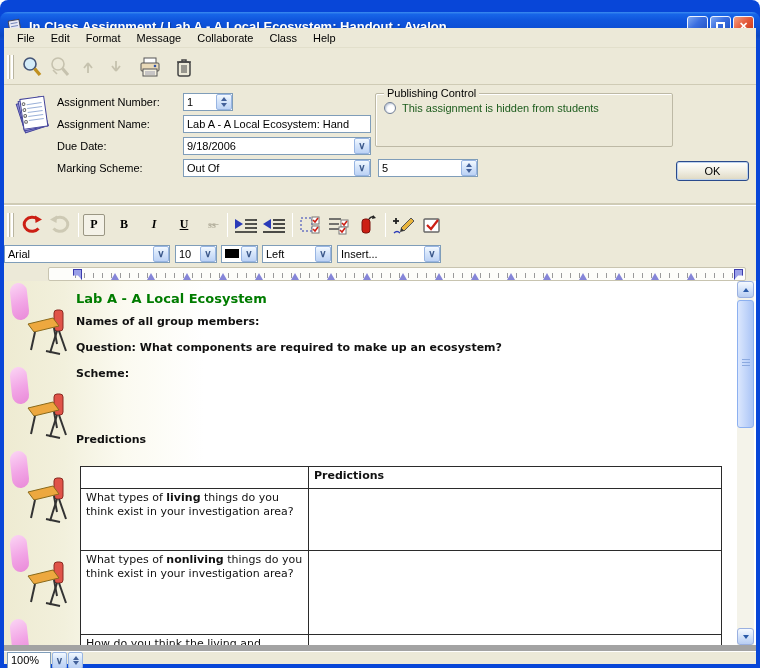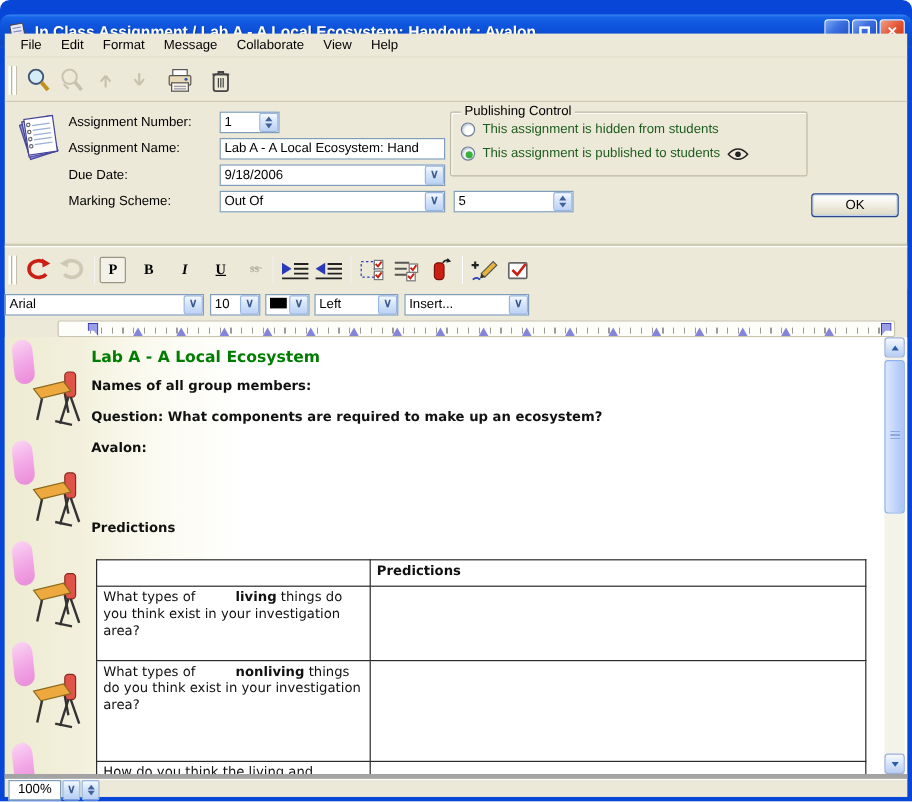--- a/index.html
+++ b/index.html
@@ -105,34 +105,34 @@
     font-weight:bold; font-size:13px; color:#007c00; }
   .doc-line { position:absolute; left:72px; font-family:"DejaVu Sans",sans-serif;
     font-weight:bold; font-size:11px; color:#111; }
 
   table.qtable { position:absolute; left:76px; top:185px; width:642px; border-collapse:collapse;
     font-family:"DejaVu Sans",sans-serif; font-size:11px; color:#111; table-layout:fixed; }
   table.qtable td { border:1px solid #2b2b2b; vertical-align:top; padding:2px 5px; line-height:14px;
     background:#fff; }
   table.qtable td.c1 { width:228px; }
   table.qtable tr.hdr td { height:22px; font-weight:bold; }
-  .b { font-weight:bold;margin-left:30px; }
+  .b { font-weight:bold; }
 
   
   .vscroll { position:absolute; right:2px; top:253px; width:17px; height:364px; background:#f4f3ea; }
   .sbtn { position:absolute; left:0; width:17px; height:17px; border:1px solid #9ab0e0; border-radius:3px;
     background:linear-gradient(180deg,#f6faff,#cfdff8 60%,#b8cdf2); display:flex; align-items:center; justify-content:center; }
   .sthumb { position:absolute; left:0; top:19px; width:17px; height:128px; border:1px solid #8cb0f0; border-radius:3px;
     background:linear-gradient(90deg,#dbe7fd,#c3d6fa 50%,#aac4f6); }
   .sthumb::after { content:""; position:absolute; left:4px; top:58px; width:8px; height:9px;
     background:repeating-linear-gradient(180deg,#8ba9e0 0 1px,transparent 1px 3px); }
 
   
   .statusbar { position:absolute; left:0; top:617px; width:752px; height:19px; background:#ece9d8;
-    border-top:4px solid #a3a3a3; box-shadow:0 1px 0 #fff inset;text-align:center; }
+    border-top:6px solid #a3a3a3; box-shadow:0 1px 0 #fff inset; }
   .zoomctl { position:absolute; left:3px; top:1px; height:17px; display:flex; }
   .zoomfield { width:44px; height:17px; background:#fff; border:1px solid #7f9db9; padding:1px 3px; }
   .zbtn { width:15px; height:17px; border:1px solid #98b5e2; border-radius:2px; margin-left:1px;
     background:linear-gradient(180deg,#f3f9ff,#cfe0f8 50%,#b9cff4);
     display:flex; flex-direction:column; align-items:center; justify-content:center; gap:1px; }
 
   svg { display:block; }
 </style>
 </head>
 <body>
@@ -161,21 +161,21 @@
   </div>
 
   <div class="inner">
 
     <div class="menubar">
       <span class="mitem">File</span>
       <span class="mitem">Edit</span>
       <span class="mitem">Format</span>
       <span class="mitem">Message</span>
       <span class="mitem">Collaborate</span>
-      <span class="mitem">View</span>
+      <span class="mitem">Class</span>
       <span class="mitem">Help</span>
     </div>
 
     <div class="toolbar1">
       <div class="grip"></div>
       <div class="tbtn">
         <svg width="22" height="22" viewBox="0 0 22 22">
           <circle cx="9" cy="8" r="6" fill="#d4ecf8" stroke="#445577" stroke-width="1.6"></circle>
           <line x1="13.5" y1="12.5" x2="19" y2="19" stroke="#c09020" stroke-width="3.4"></line>
         </svg>
@@ -275,28 +275,20 @@
             <span class="tri-dn"></span>
           </span>
       </div>
 
       <div class="groupbox" style="top:7px">
         <div class="legend">Publishing Control</div>
         <div class="radio-row" style="top:8px">
           <span class="radio"></span>
           <span>This assignment is hidden from students</span>
         </div>
-        <div class="radio-row" style="top:28px">
-          <span class="radio on"></span>
-          <span>This assignment is published to students</span>
-          <svg width="18" height="11" viewBox="0 0 20 12">
-            <path d="M1 6 Q10 -3.5 19 6 Q10 15.5 1 6 Z" fill="none" stroke="#222" stroke-width="1.4"></path>
-            <circle cx="10" cy="6" r="2.6" fill="#222"></circle>
-          </svg>
-        </div>
       </div>
 
       <div class="okbtn">OK</div>
     </div>
 
     <div class="edtoolbar">
       <div class="grip"></div>
       <div class="tbtn">
         <svg width="22" height="22" viewBox="0 0 22 22">
           <path d="M16.5 5 A8 7 0 1 0 17.5 14.5" fill="none" stroke="#cc1f14" stroke-width="3"></path>
@@ -498,21 +490,21 @@
             <line x1="31" y1="24" x2="24" y2="46" stroke="#333" stroke-width="2"></line>
             <line x1="33" y1="24" x2="40" y2="44" stroke="#333" stroke-width="2"></line>
             <line x1="20" y1="44" x2="34" y2="47" stroke="#333" stroke-width="2"></line>
           </svg>
         </div>
         </div>
 
       <div class="doc-title">Lab A - A Local Ecosystem</div>
       <div class="doc-line" style="top:34px">Names of all group members:</div>
       <div class="doc-line" style="top:60px">Question: What components are required to make up an ecosystem?</div>
-      <div class="doc-line" style="top:86px">Avalon:</div>
+      <div class="doc-line" style="top:86px">Scheme:</div>
       <div class="doc-line" style="top:152px">Predictions</div>
 
       <table class="qtable">
         <tbody>
             <tr class="hdr">
           <td class="c1"></td>
           <td>Predictions</td>
         </tr>
         <tr style="height:62px">
           <td class="c1"><span>What types of </span><span class="b">living</span><span> things do you think exist in your investigation area?</span></td>

